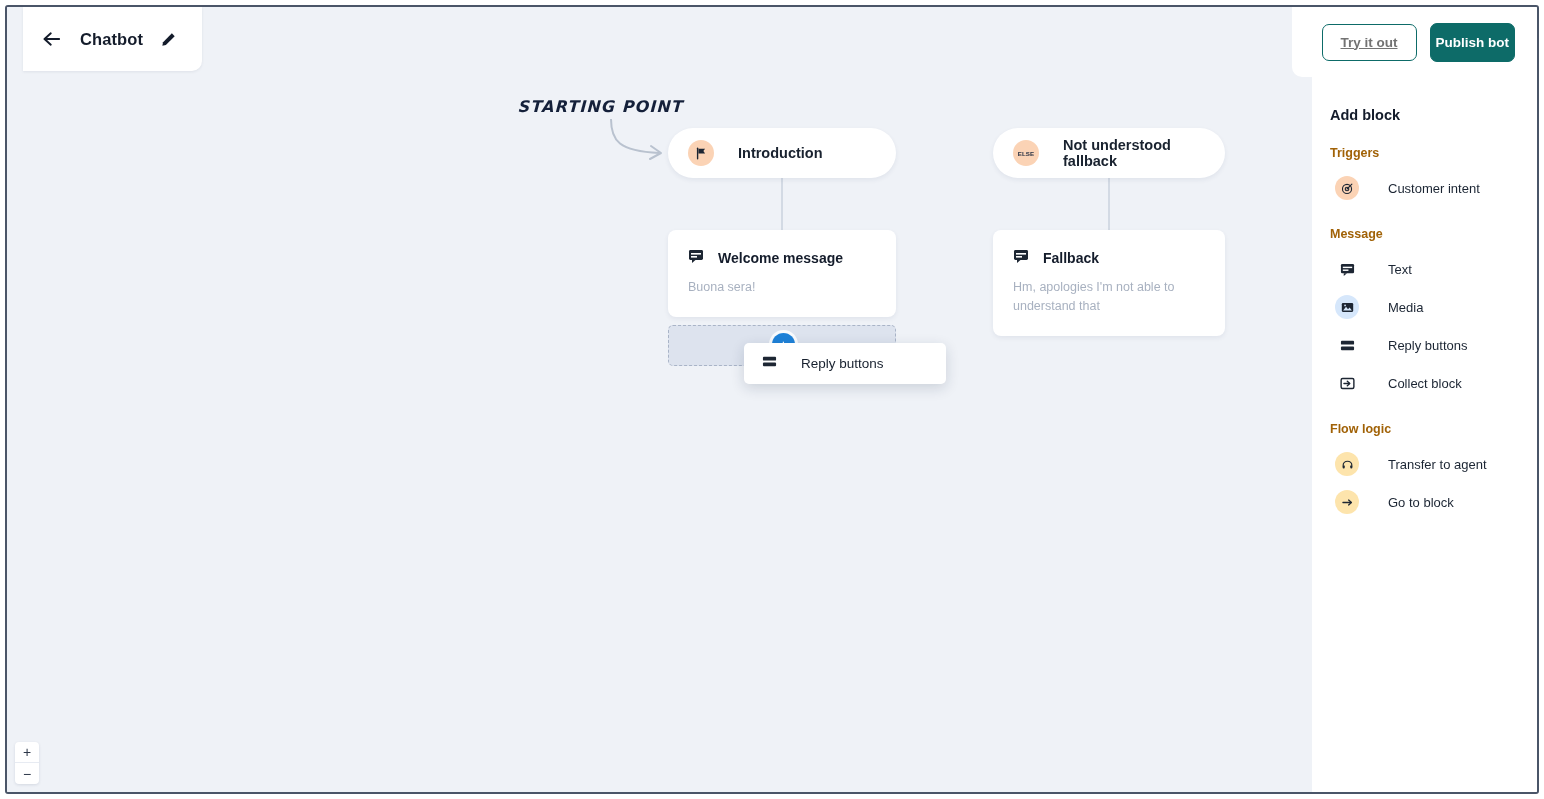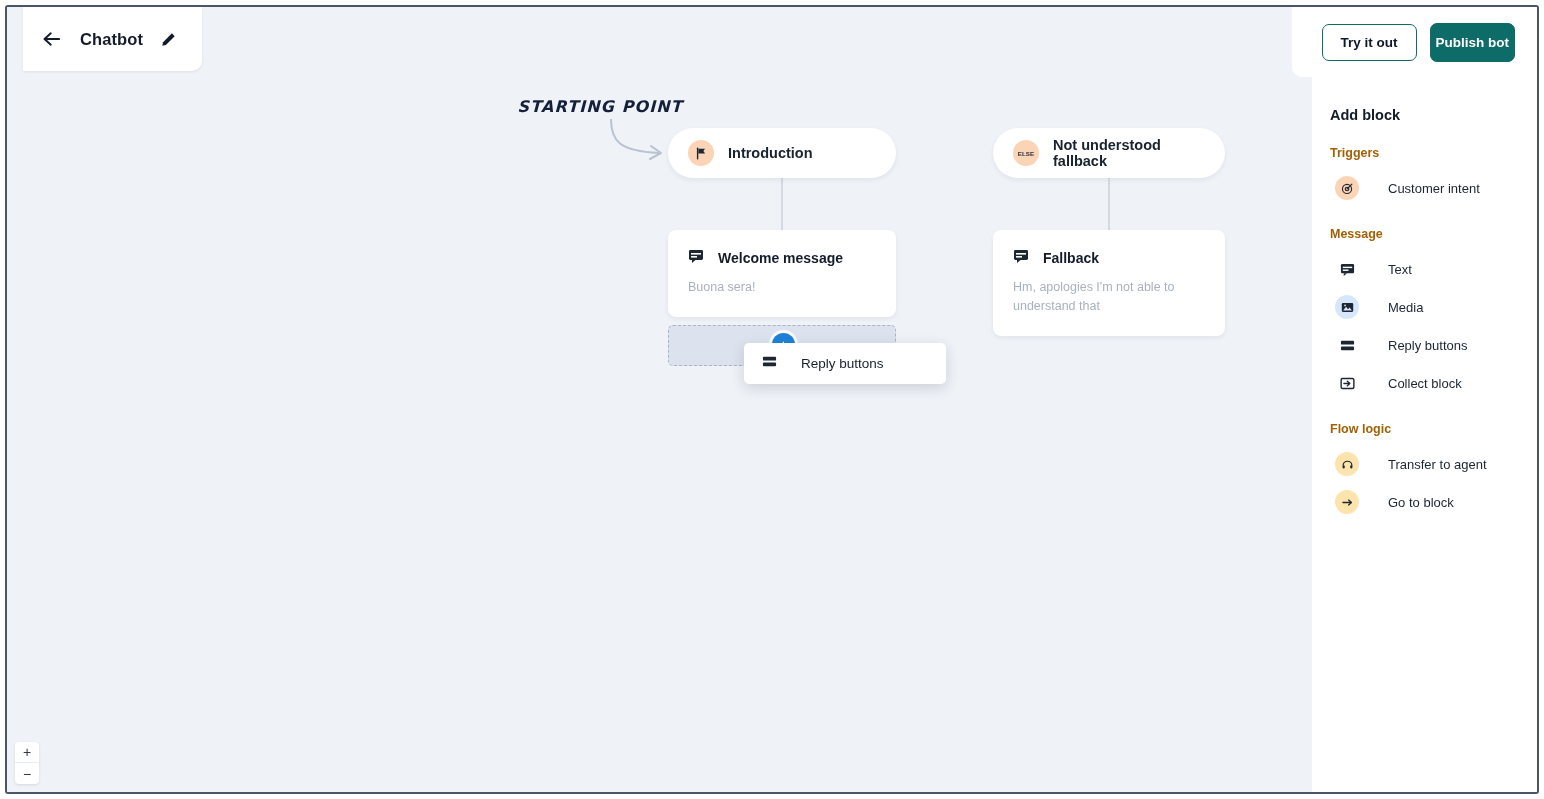--- a/index.html
+++ b/index.html
@@ -73,22 +73,23 @@
     font-family: "Liberation Sans", sans-serif;
     font-size: 13.5px;
     font-weight: 700;
     border-radius: 7px;
     cursor: pointer;
     white-space: nowrap;
   }
   .btn-outline {
     padding: 10px 18px;
     background: #ffffff;
-    color: #0f172a;
+    color: #737373;
     border: 1.4px solid #0d6b68;
+    text-decoration: underline;
   }
   .btn-solid {
     padding: 11px 5px;
     background: #0d6b68;
     color: #ffffff;
     border: 1.4px solid #0d6b68;
   }
 
   
   #starting-point {
@@ -107,21 +108,21 @@
 
   
   .node-pill {
     position: absolute;
     height: 50px;
     background: #ffffff;
     border-radius: 25px;
     display: flex;
     align-items: center;
     padding: 0 20px;
-    gap: 14px;
+    gap: 24px;
     box-shadow: 0 2px 5px rgba(22,40,80,.07);
     cursor: pointer;
   }
   .node-pill .badge {
     width: 26px; height: 26px;
     border-radius: 50%;
     display: flex; align-items: center; justify-content: center;
     flex: 0 0 auto;
   }
   .badge-peach { background: #fbd3b5; }

